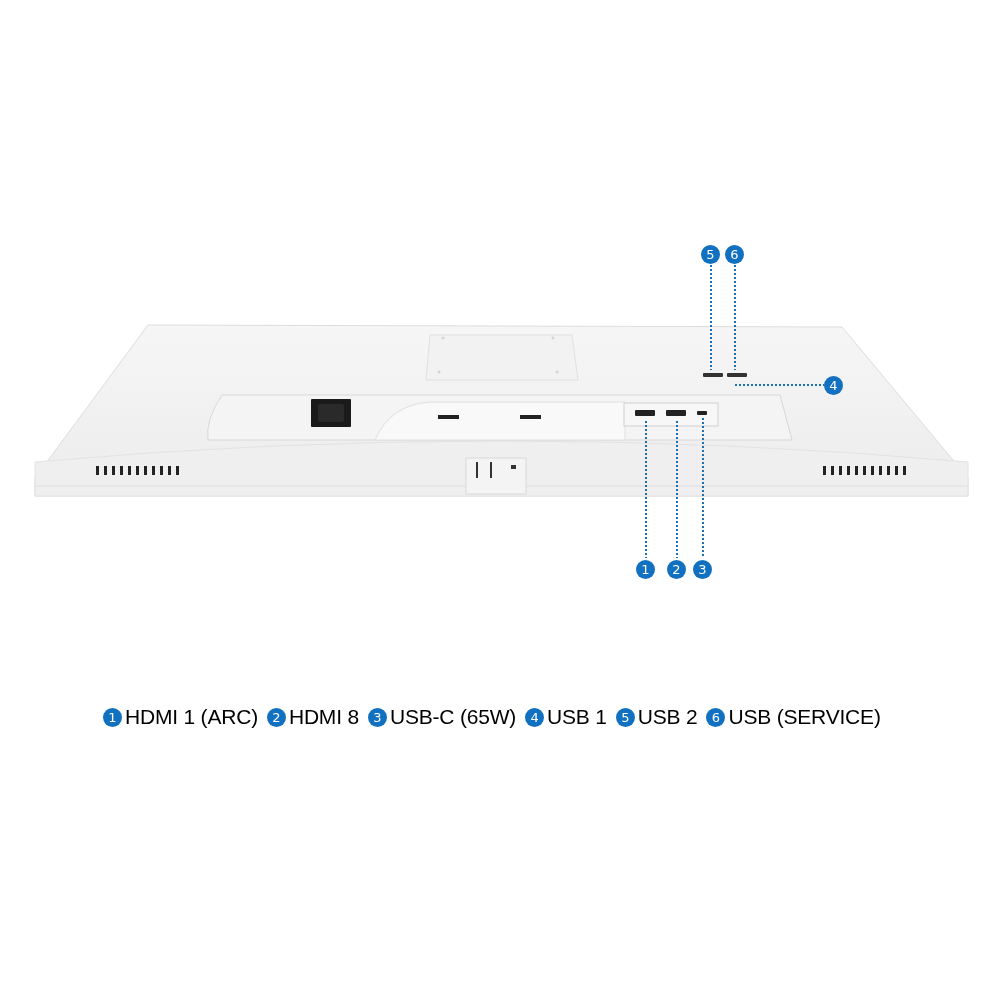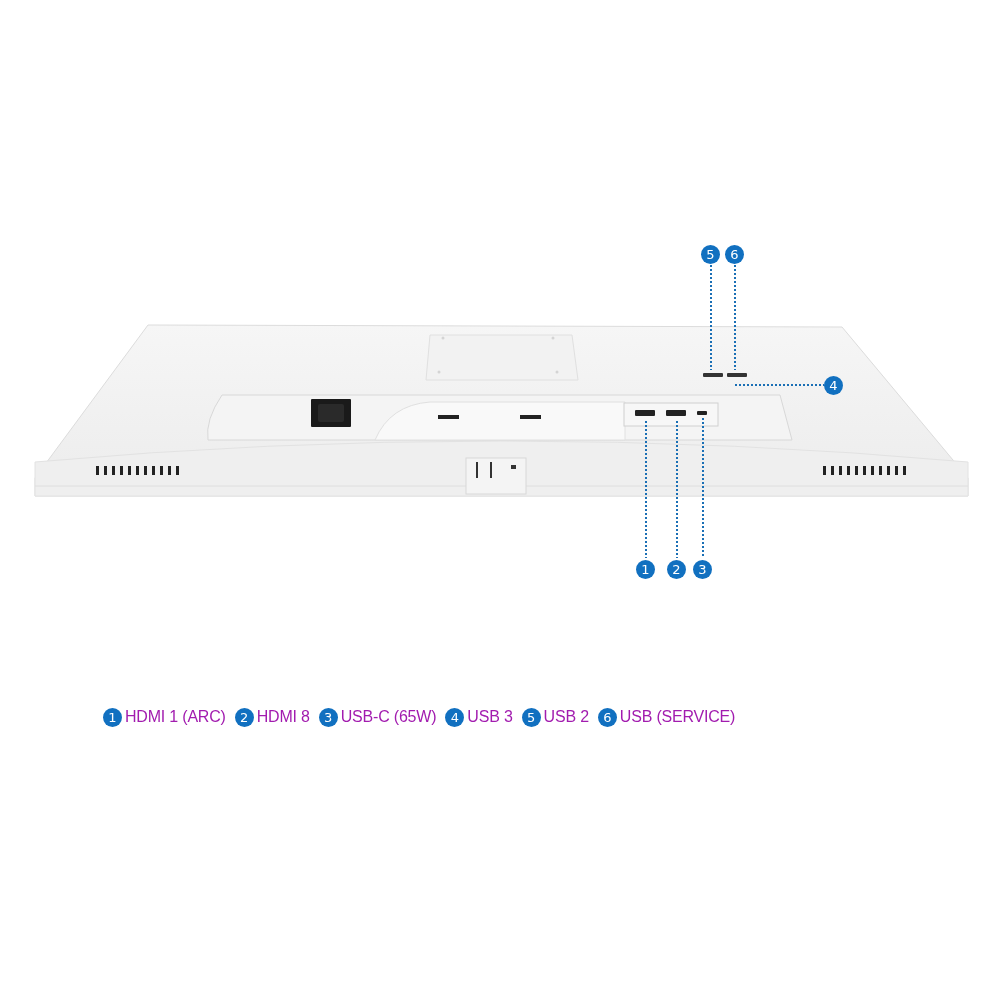--- a/index.html
+++ b/index.html
@@ -14,21 +14,21 @@
   .legend {
     position: absolute; left: 103px; top: 704px; height: 26px;
     display: flex; align-items: center; white-space: nowrap;
   }
   .legend-item { display: flex; align-items: center; margin-right: 9px; }
   .legend-num {
     width: 19px; height: 19px; border-radius: 50%; background: #1170c0; color: #fff;
     font-size: 13px; line-height: 19px; text-align: center; margin-right: 3px;
   }
   .legend-label {
-    font-family: "Liberation Sans", sans-serif; font-size: 16px; color: #a21caf; font-weight: 500;
+    font-family: "Liberation Sans", sans-serif; font-size: 21px; color: #000000; font-weight: 500;
     letter-spacing: -0.2px;
   }
 </style>
 </head>
 <body>
 
 <div class="stage">
 
   <svg class="monitor" width="1000" height="1000" viewBox="0 0 1000 1000">
     <defs>
@@ -124,21 +124,21 @@
     <div class="legend-item">
       <span class="legend-num">2</span>
       <span class="legend-label">HDMI 8</span>
     </div>
     <div class="legend-item">
       <span class="legend-num">3</span>
       <span class="legend-label">USB-C (65W)</span>
     </div>
     <div class="legend-item">
       <span class="legend-num">4</span>
-      <span class="legend-label">USB 3</span>
+      <span class="legend-label">USB 1</span>
     </div>
     <div class="legend-item">
       <span class="legend-num">5</span>
       <span class="legend-label">USB 2</span>
     </div>
     <div class="legend-item">
       <span class="legend-num">6</span>
       <span class="legend-label">USB (SERVICE)</span>
     </div>
   </div>

